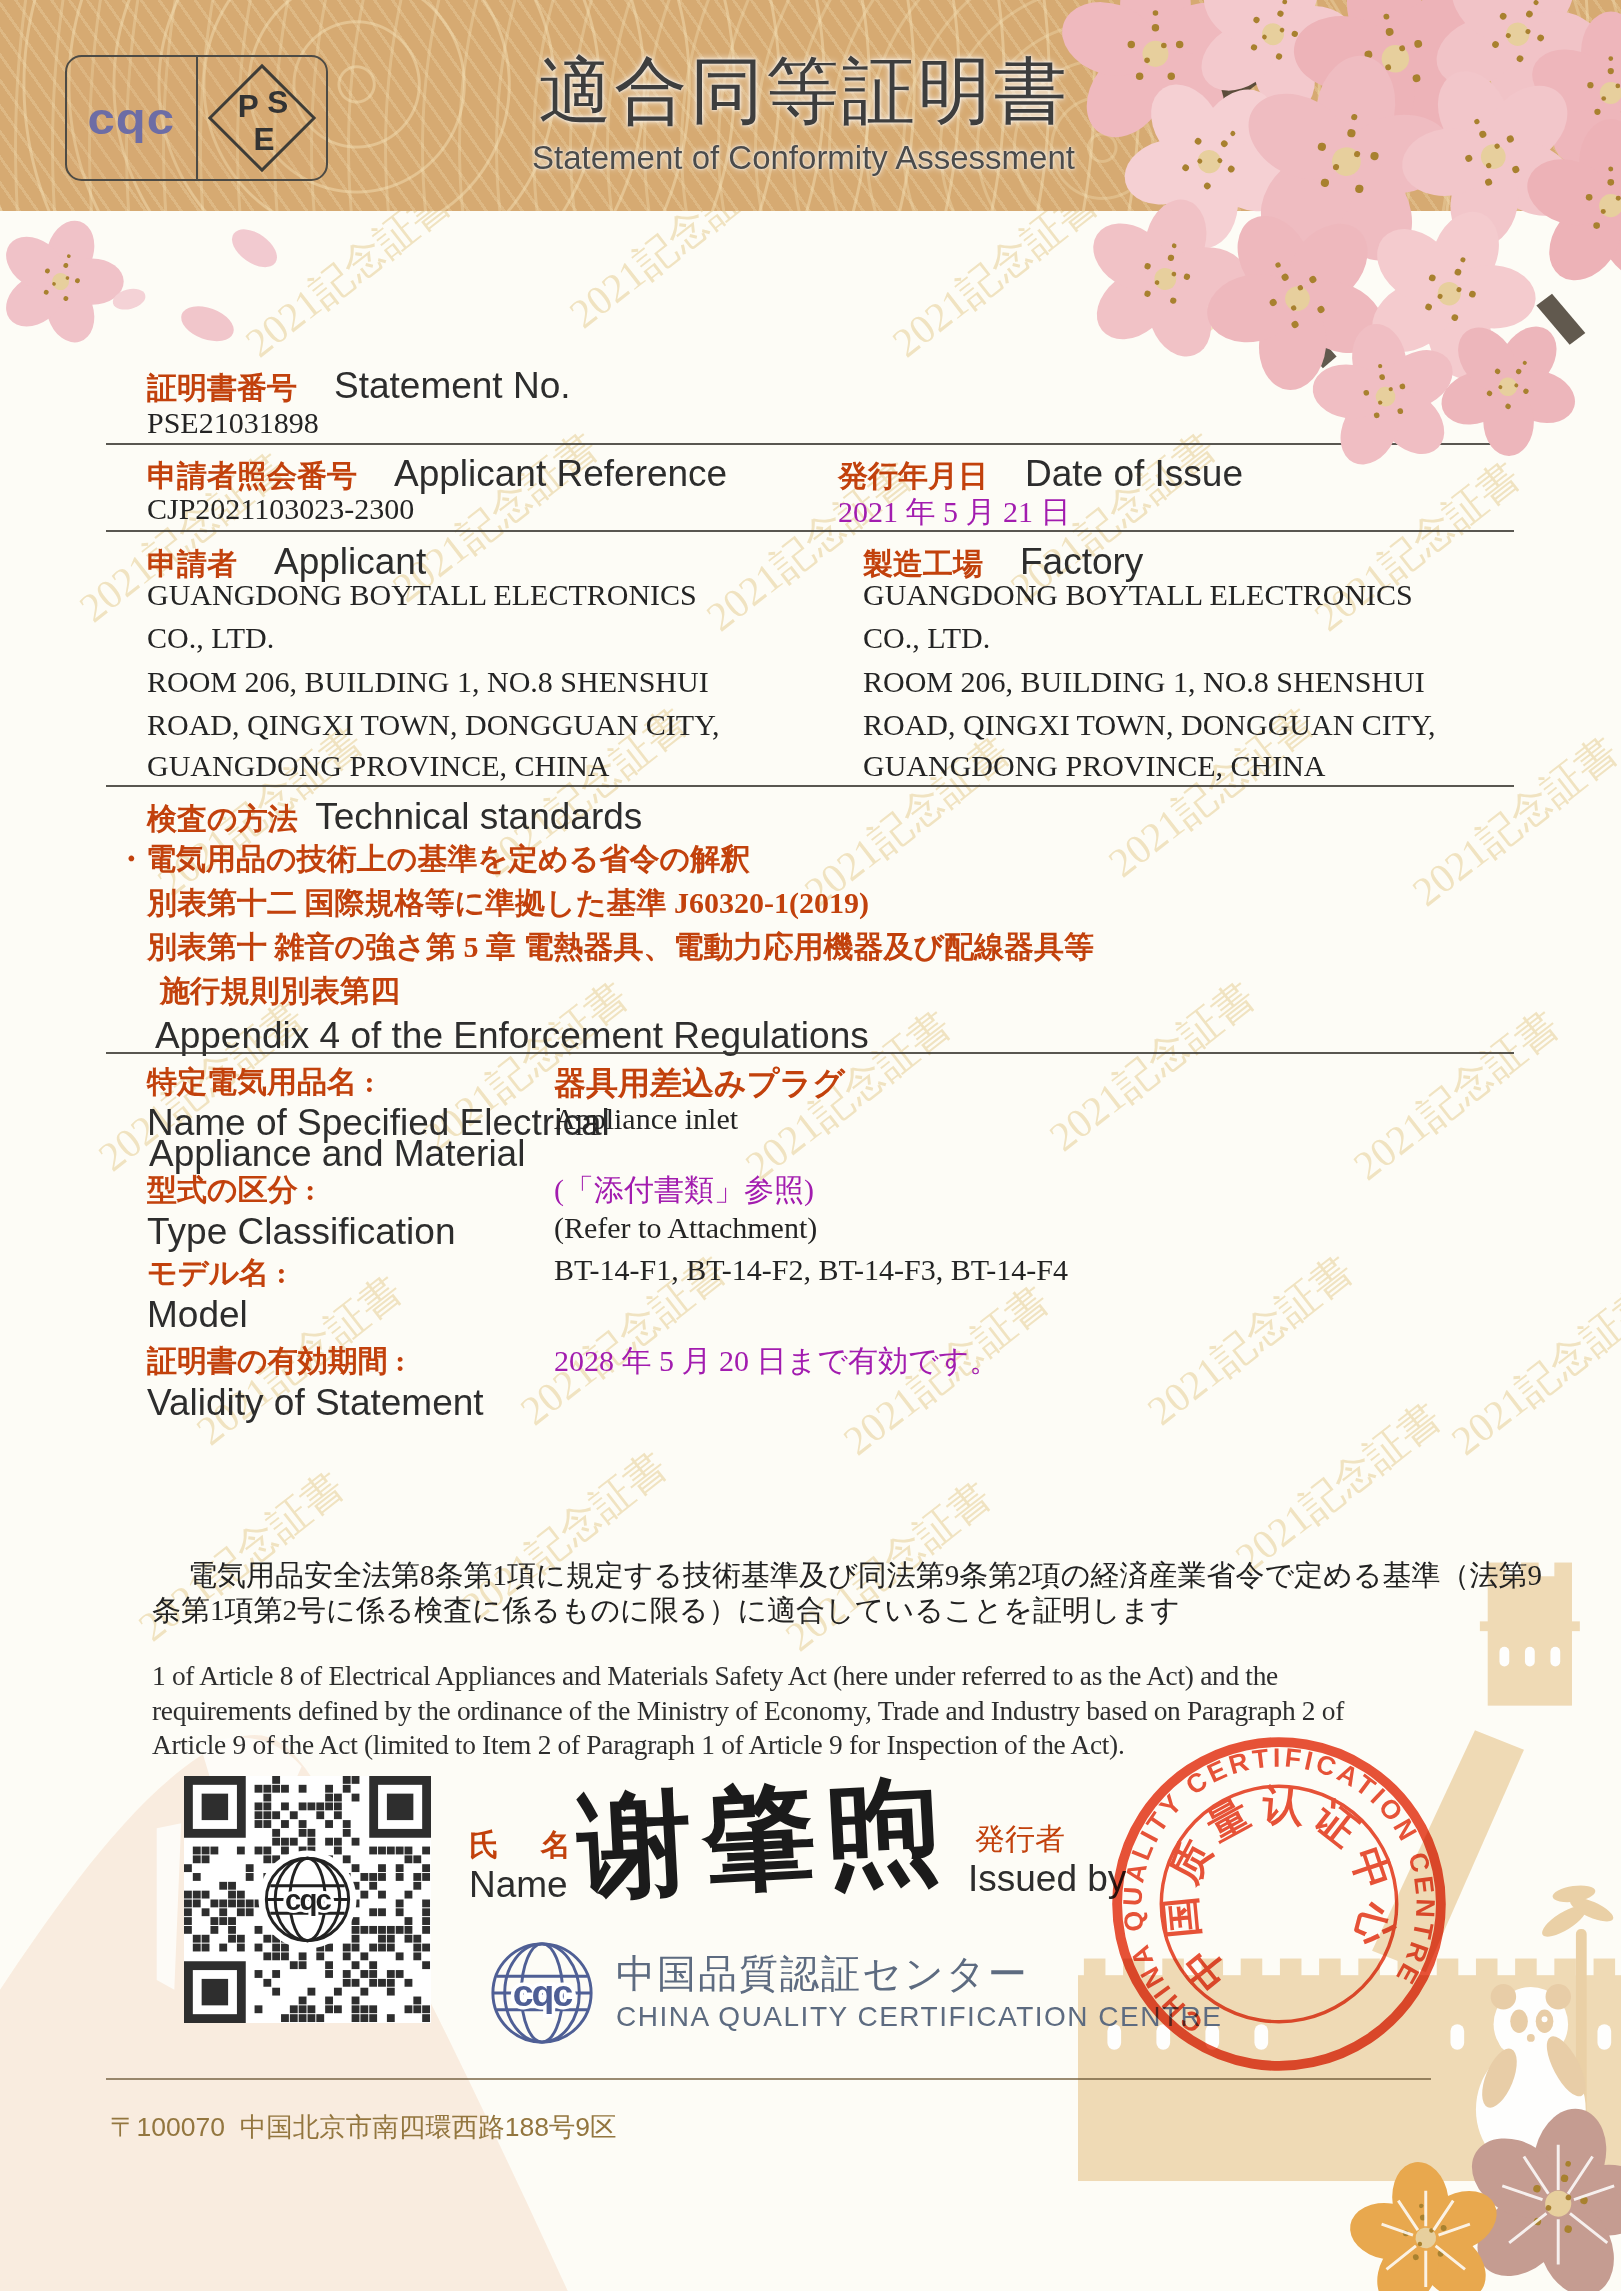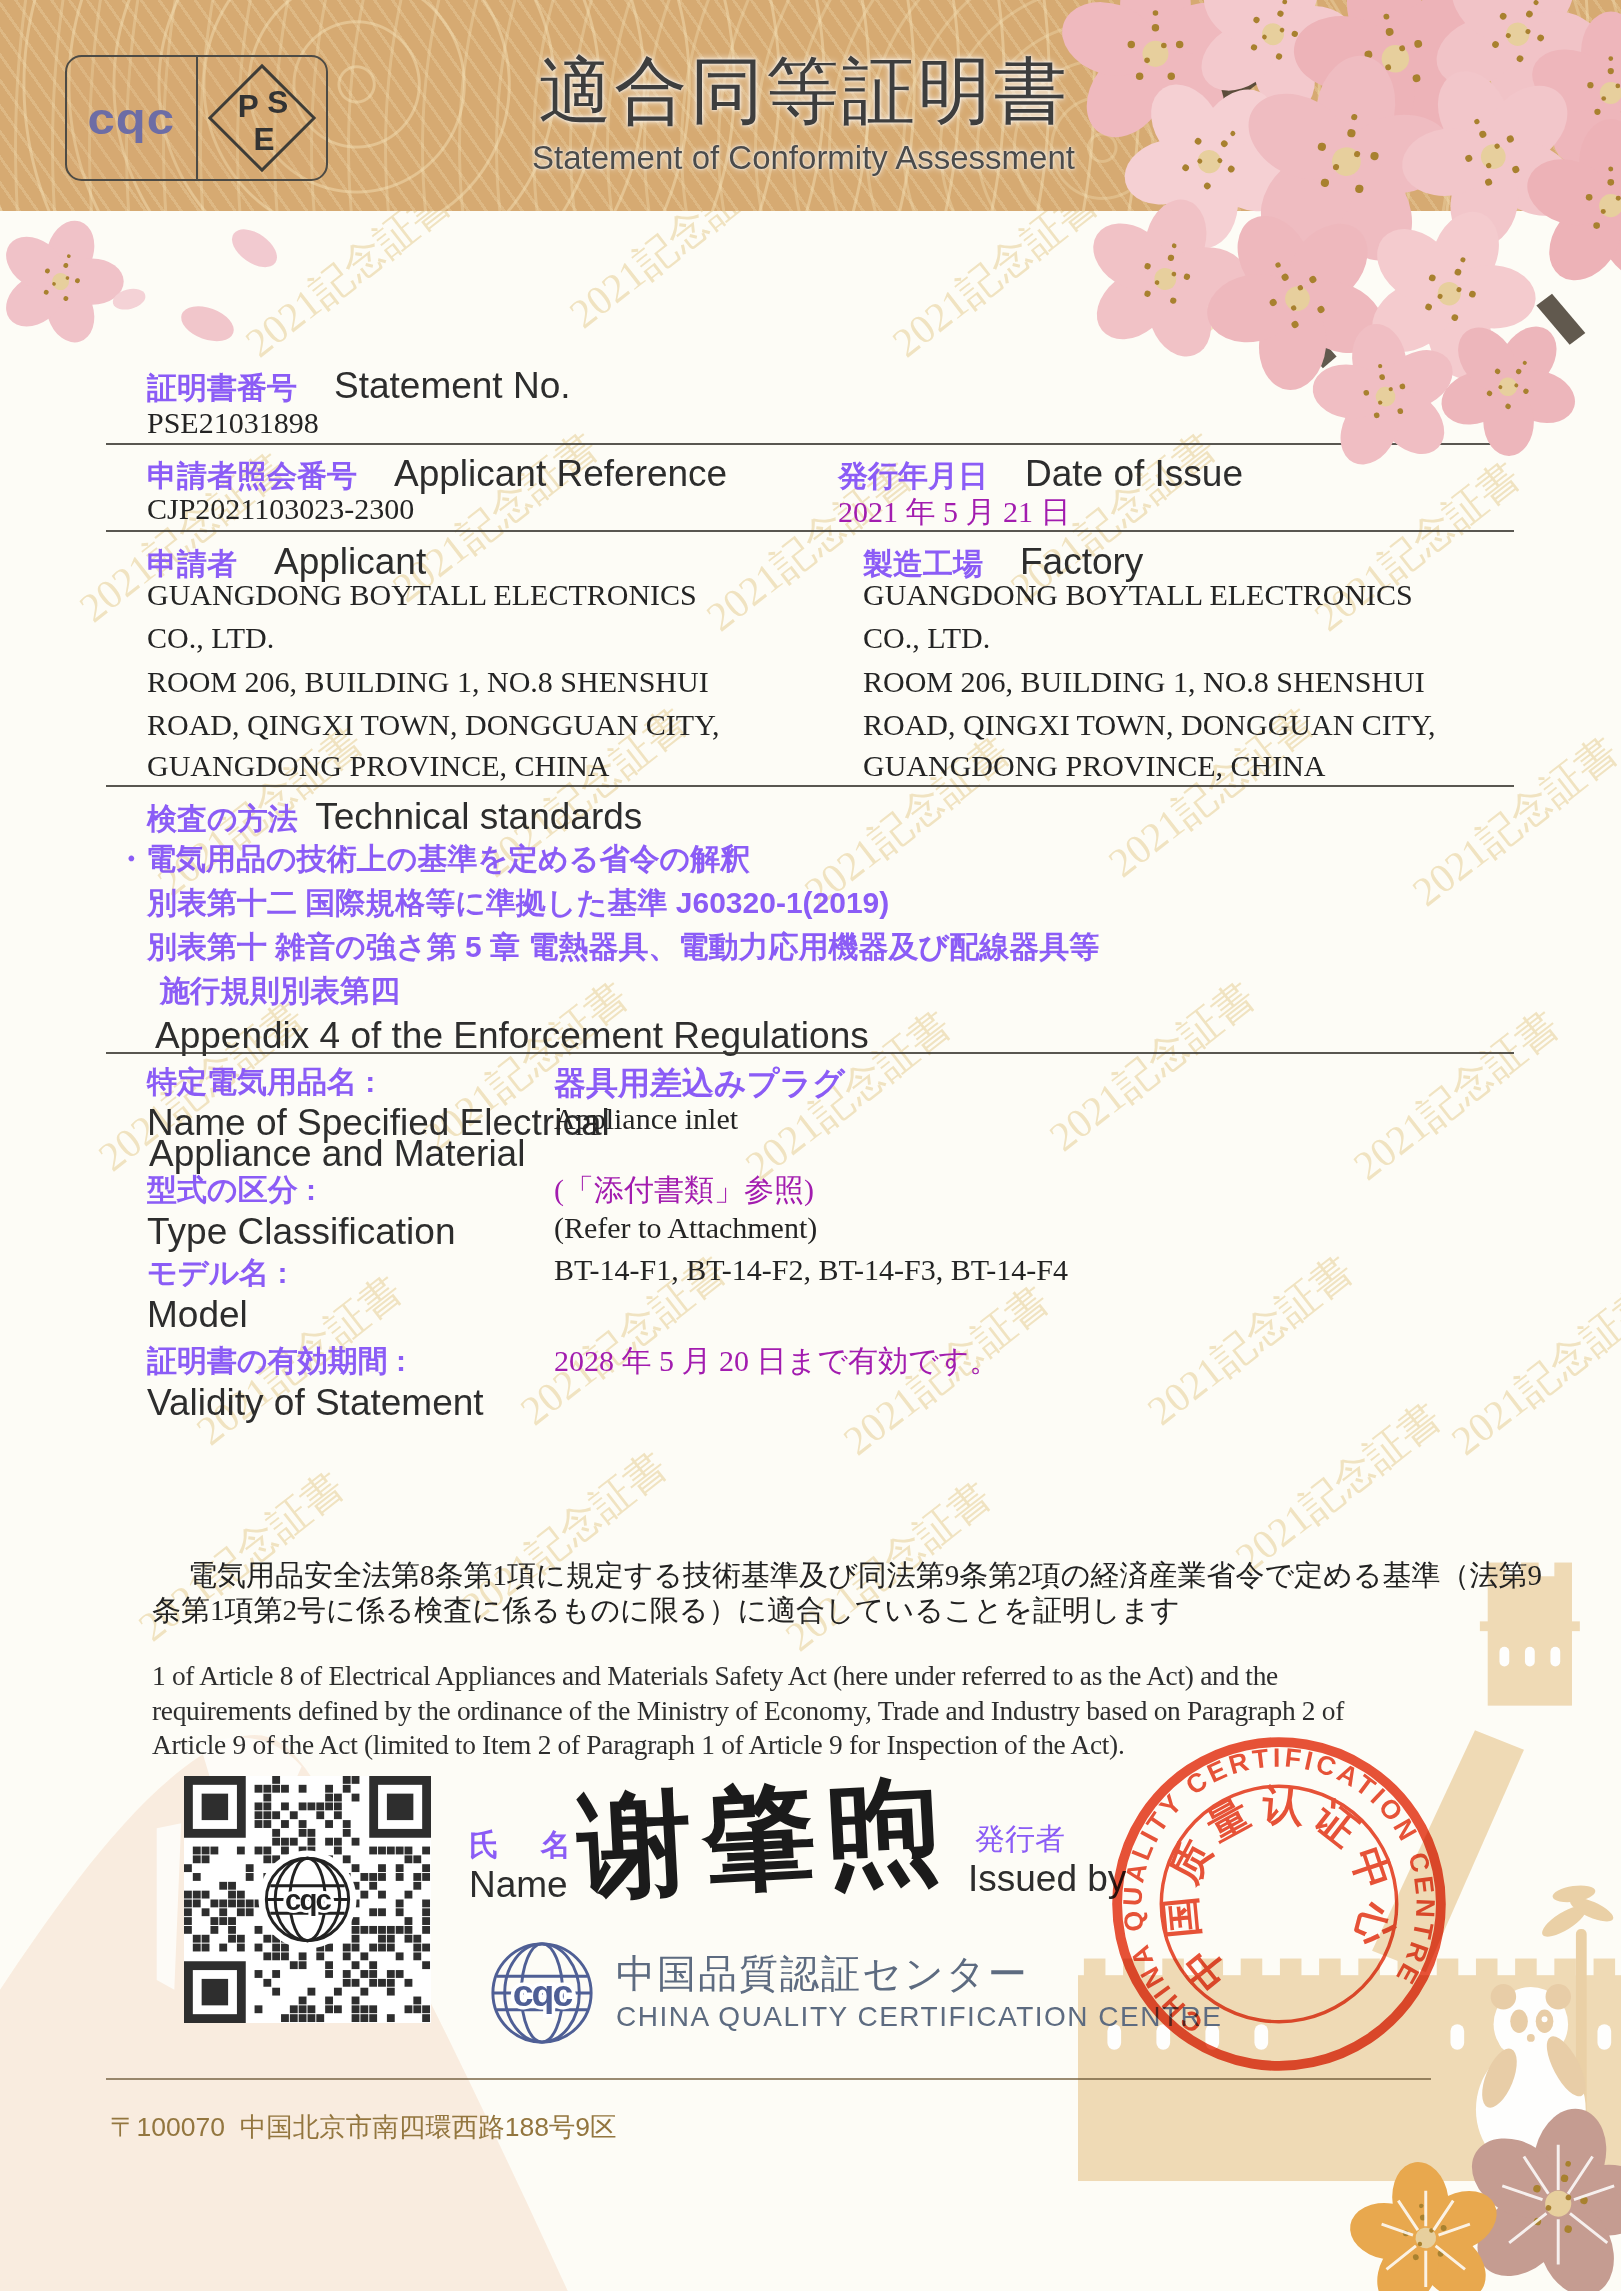--- a/index.html
+++ b/index.html
@@ -16,21 +16,21 @@
     border-radius:16.7px;display:flex;background:rgba(214,170,114,.15);}
   .logo-cell{flex:1;display:flex;align-items:center;justify-content:center;}
   .logo-cell.first{border-right:2.9px solid #4d4b45;}
   .cqc-letters{font-family:"Liberation Sans",sans-serif;font-weight:800;font-size:49px;color:#6d6da5;
     letter-spacing:1px;transform:scaleY(.92);}
   .title-jp{left:510px;top:43px;width:588px;text-align:center;font-size:73px;letter-spacing:2.9px;color:#3e3e3e;
     text-shadow:0 0 7.8px #fff,0 0 2.9px #fff;font-weight:500;}
   .title-en{left:495px;top:139px;width:617px;text-align:center;font-family:"Liberation Sans",sans-serif;
     font-size:33px;color:#4b4b4b;text-shadow:0 0 5.9px #fff,0 0 2px #fff;}
   
-  .jl{font-family:Liberation Sans, sans-serif;font-weight:700;font-size:30px;color:#8b5cf6;}
+  .jl{font-family:Liberation Serif, serif;font-weight:700;font-size:30px;color:#c2410c;}
   .el{font-family:Liberation Sans, sans-serif;font-size:37px;color:#2d2d2d;}
   .val{font-family:"Liberation Serif",serif;font-size:30px;color:#242424;}
   .vjp{font-family:"Liberation Serif",serif;font-size:30px;color:#a21caf;}
   .row{display:flex;gap:37px;align-items:baseline;}
   .hline{position:absolute;height:2px;background:rgba(60,58,52,.85);}
   .para{font-size:27.4px;letter-spacing:-0.3px;color:#2e2e2e;}
   .parajp{font-size:29px;color:#222;}
   
   #watermark-layer{position:absolute;inset:0;z-index:1;pointer-events:none;}
   .wm{position:absolute;transform:rotate(-38deg);font-family:"Liberation Serif",serif;font-size:41px;

